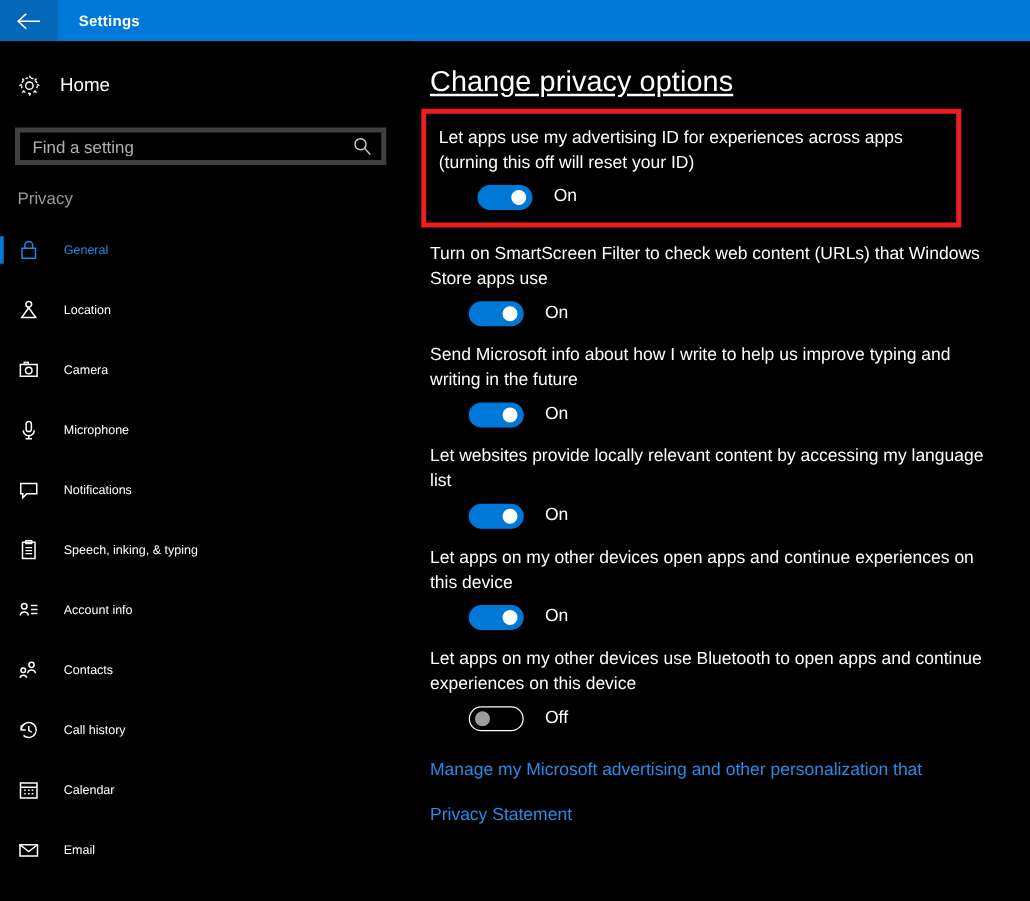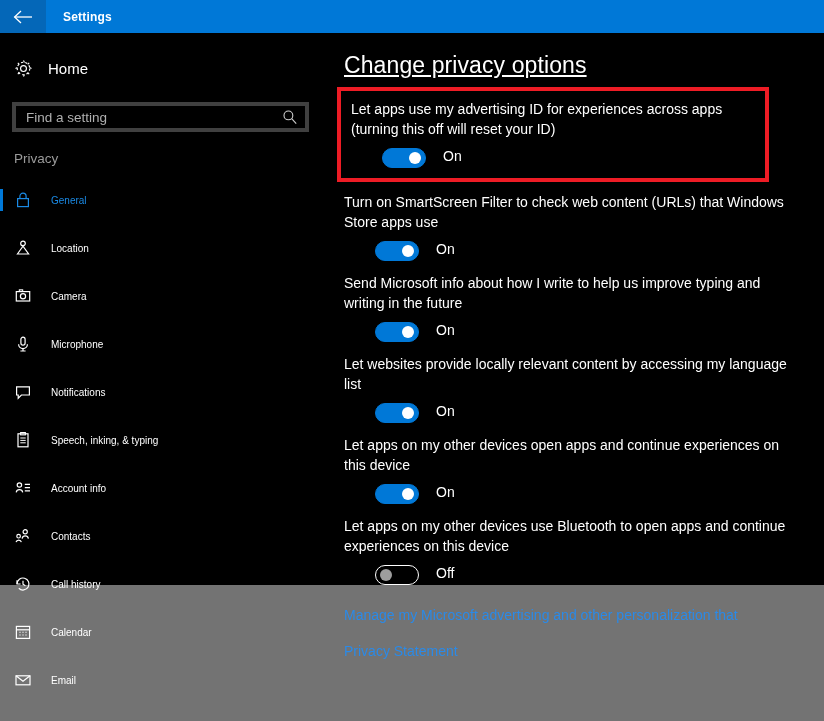--- a/index.html
+++ b/index.html
@@ -14,21 +14,21 @@
     overflow: hidden;
     font-family: "Liberation Sans", sans-serif;
     color: #ffffff;
     -webkit-font-smoothing: antialiased;
   }
 
   .window {
     position: relative;
     width: 824px;
     height: 721px;
-    background: #737373;
+    background: #a21caf;
     box-sizing: border-box;
     overflow: hidden;
   }
 
   
   .titlebar {
     position: absolute;
     left: 0; top: 0;
     width: 824px;
     height: 33px;
@@ -53,21 +53,21 @@
     color: #ffffff;
     letter-spacing: .2px;
   }
 
   
   .content {
     position: absolute;
     left: 0;
     top: 33px;
     width: 824px;
-    height: 552px;
+    height: 688px;
     display: flex;
     background: #000000;
   }
 
   
   .sidebar {
     width: 330px;
     flex: 0 0 330px;
     background: #000000;
     position: relative;

